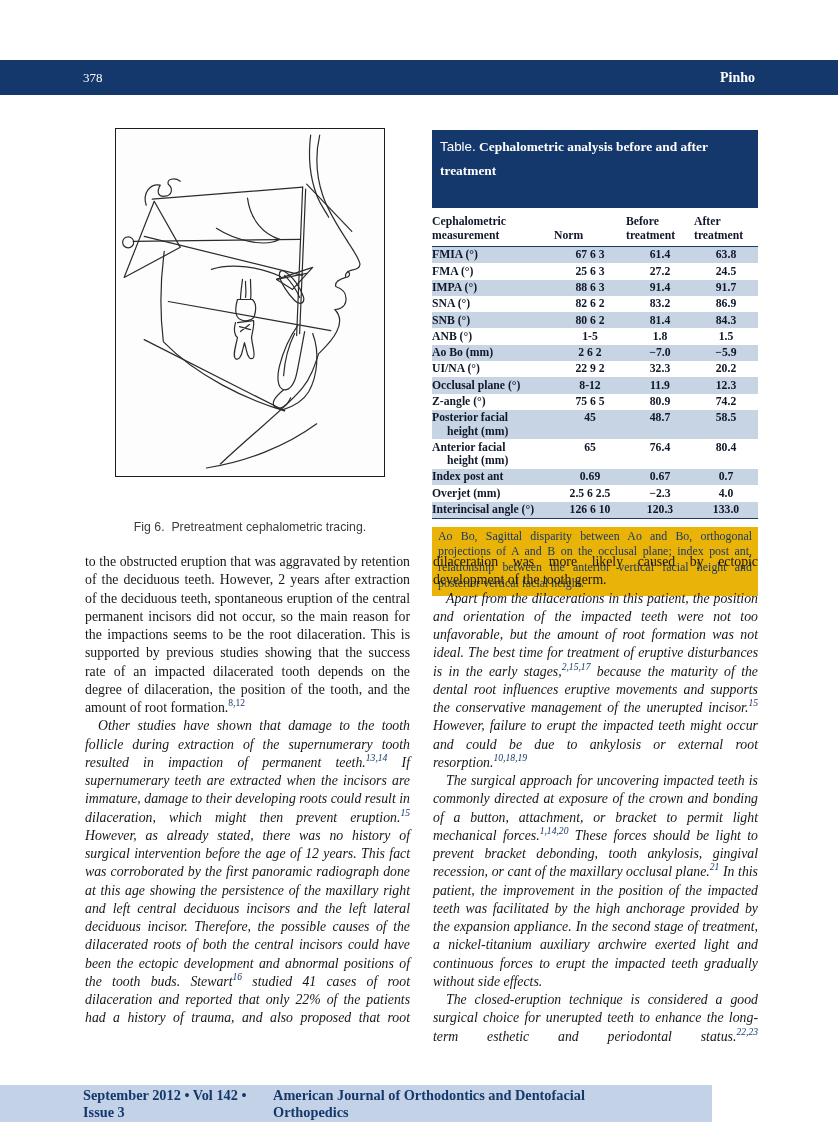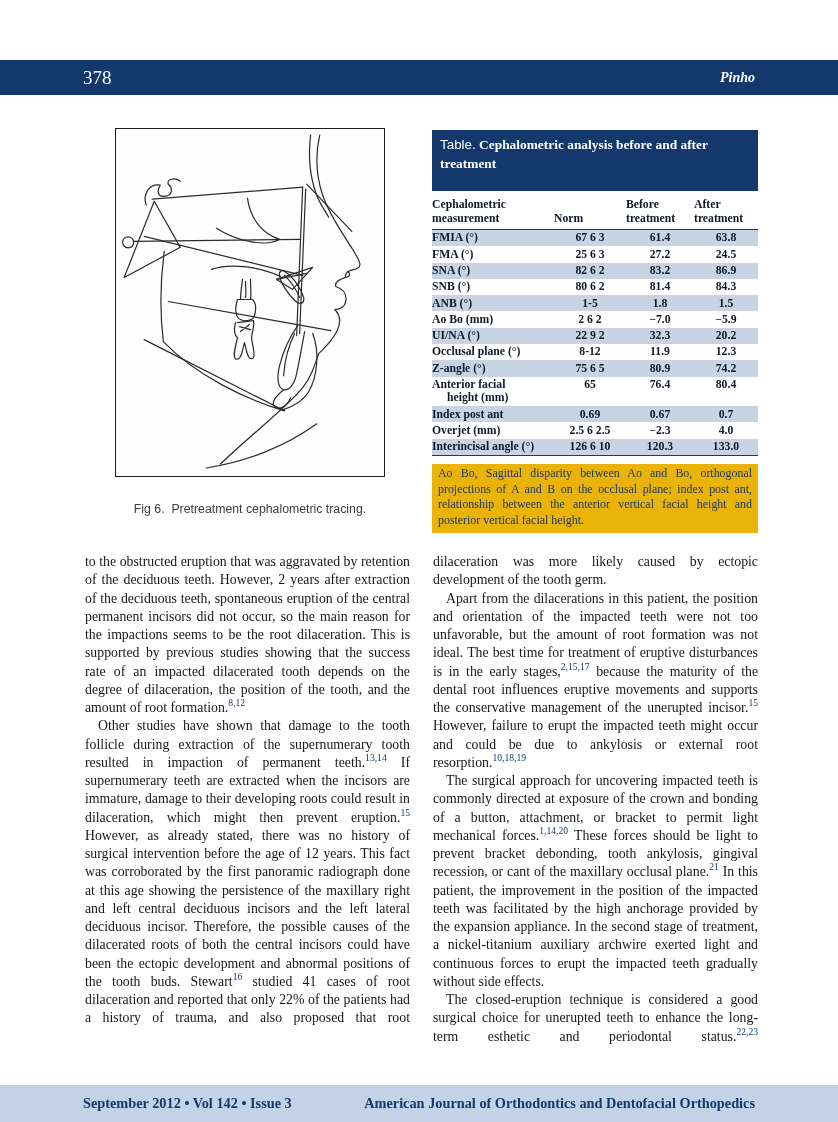--- a/index.html
+++ b/index.html
@@ -7,44 +7,44 @@
   .page {
     position:relative; width:838px; height:1122px; margin:0 auto;
     background:#ffffff; font-family:"Liberation Serif", serif; overflow:hidden;
   }
   
   .top-bar {
     position:absolute; left:0; top:60px; width:838px; height:35px;
     background:#14386b; color:#ffffff; display:flex; justify-content:space-between;
     align-items:center; padding:0 83px;
   }
-  .top-bar .pgnum { font-size:19px; }
-  .top-bar .author { font-size:14px; font-weight:bold;font-style:italic; }
+  .top-bar .pgnum { font-size:13px; }
+  .top-bar .author { font-size:14px; font-weight:bold; }
   .bottom-bar {
-    position:absolute; left:0; top:1085px; width:838px; height:37px;
+    position:absolute; left:0; top:1085px; width:712px; height:37px;
     background:#c3d2e7; color:#14386b; display:flex; justify-content:space-between;
     align-items:center; padding:0 83px; font-size:14.3px;
   }
   .bottom-bar .issue { font-weight:600; }
   .bottom-bar .journal { font-weight:bold; }
   
   .fig-box {
     position:absolute; left:115px; top:128px; width:270px; height:349px;
     border:1.5px solid #1c1c1c; background:#fdfdfd;
   }
   .fig-box svg { width:100%; height:100%; display:block; }
   .fig-caption {
-    position:absolute; left:85px; top:502px; width:330px; text-align:center;
+    position:absolute; left:85px; top:520px; width:330px; text-align:center;
     font-family:"Liberation Sans", sans-serif; font-size:12.3px; color:#3c3c3c;
   }
   
   .table-wrap { position:absolute; left:432px; top:130px; width:326px; }
   .t-title {
-    background:#14386b; color:#ffffff; font-size:13.4px; line-height:19px;
-    padding:5px 8px 18px; font-weight:bold;
+    background:#14386b; color:#ffffff; font-size:13.4px; line-height:24px;
+    padding:5px 8px 25px; font-weight:bold;
   }
   .t-title .tlabel { font-family:"Liberation Sans", sans-serif; font-weight:normal; }
   .ceph-table { width:100%; border-collapse:collapse; table-layout:fixed; margin-top:5px; color:#0f172a; }
   .ceph-table thead th { font-size:11.7px; line-height:14px; font-weight:bold; vertical-align:bottom; padding:2px 0 3px; }
   .ceph-table thead th:first-child { text-align:left; }
   .ceph-table thead th { text-align:left; }
   .ceph-table tbody { border-top:1.2px solid #1b3a66; border-bottom:1.2px solid #1b3a66; }
   .ceph-table tbody tr:nth-child(odd) { background:#c7d4e4; }
   .ceph-table td {
     font-size:11.7px; font-weight:bold; line-height:13.3px;
@@ -57,21 +57,21 @@
     margin-top:8px; background:#eab308; color:#1b3a66; font-size:11.9px;
     line-height:15.6px; padding:2px 6px 5px; text-align:justify;
   }
   
   .columns {
     position:absolute; left:85px; top:553px; width:673px; display:flex; gap:23px;
     color:#161616;
   }
   .col { width:326px; font-size:13.8px; line-height:18.25px; text-align:justify; }
   .col p { margin:0; }
-  .col p.ind { text-indent:13px; }
+  .col p.ind { text-indent:13px;font-style:italic; }
   .col p.flush { text-align-last:justify; }
   sup.cit { color:#14386b; font-size:9.6px; line-height:0; vertical-align:super; }
 </style>
 </head>
 <body>
 
 <div class="page">
 
   <div class="top-bar">
     <span class="pgnum">378</span>
@@ -178,20 +178,26 @@
             <td class="num">61.4</td>
             <td class="num">63.8</td>
           </tr>
           <tr>
             <td class="lab"><span>FMA (°)</span></td>
             <td class="num">25 6 3</td>
             <td class="num">27.2</td>
             <td class="num">24.5</td>
           </tr>
           <tr>
+            <td class="lab"><span>IMPA (°)</span></td>
+            <td class="num">88 6 3</td>
+            <td class="num">91.4</td>
+            <td class="num">91.7</td>
+          </tr>
+          <tr>
             <td class="lab"><span>SNA (°)</span></td>
             <td class="num">82 6 2</td>
             <td class="num">83.2</td>
             <td class="num">86.9</td>
           </tr>
           <tr>
             <td class="lab"><span>SNB (°)</span></td>
             <td class="num">80 6 2</td>
             <td class="num">81.4</td>
             <td class="num">84.3</td>
@@ -218,20 +224,26 @@
             <td class="lab"><span>Occlusal plane (°)</span></td>
             <td class="num">8-12</td>
             <td class="num">11.9</td>
             <td class="num">12.3</td>
           </tr>
           <tr>
             <td class="lab"><span>Z-angle (°)</span></td>
             <td class="num">75 6 5</td>
             <td class="num">80.9</td>
             <td class="num">74.2</td>
+          </tr>
+          <tr>
+            <td class="lab"><span>Posterior facial</span><span class="l2">height (mm)</span></td>
+            <td class="num">45</td>
+            <td class="num">48.7</td>
+            <td class="num">58.5</td>
           </tr>
           <tr>
             <td class="lab"><span>Anterior facial</span><span class="l2">height (mm)</span></td>
             <td class="num">65</td>
             <td class="num">76.4</td>
             <td class="num">80.4</td>
           </tr>
           <tr>
             <td class="lab"><span>Index post ant</span></td>
             <td class="num">0.69</td>

